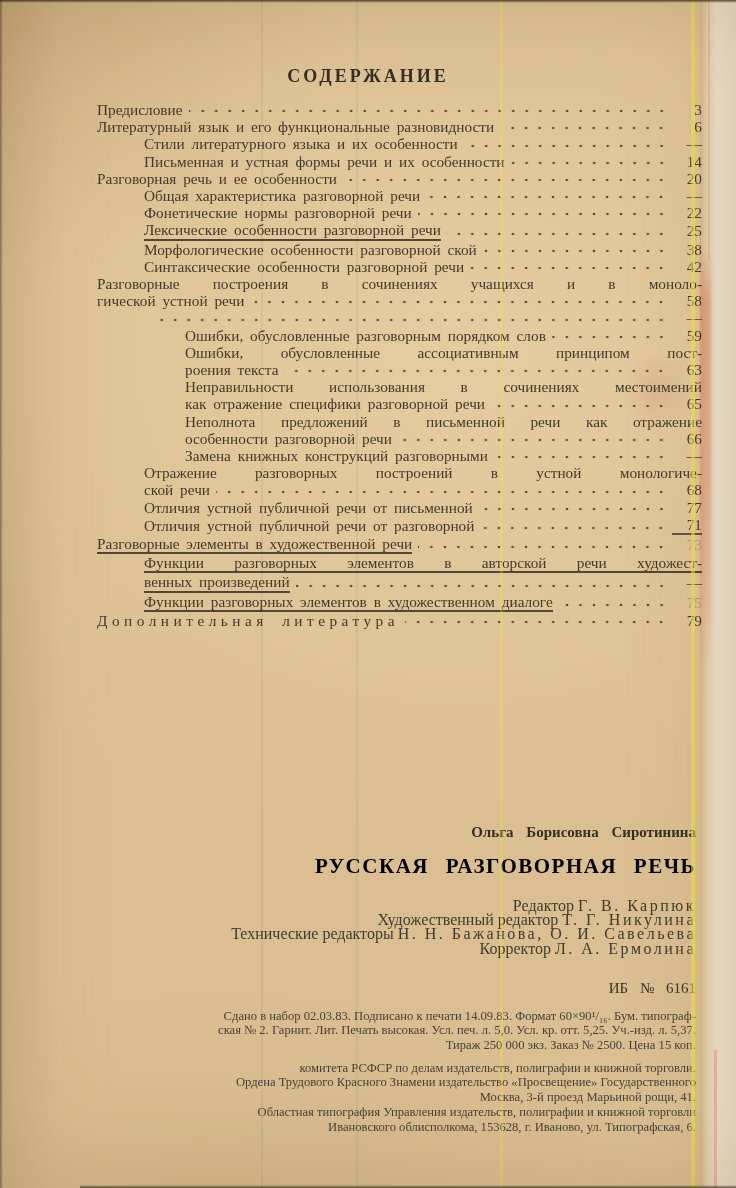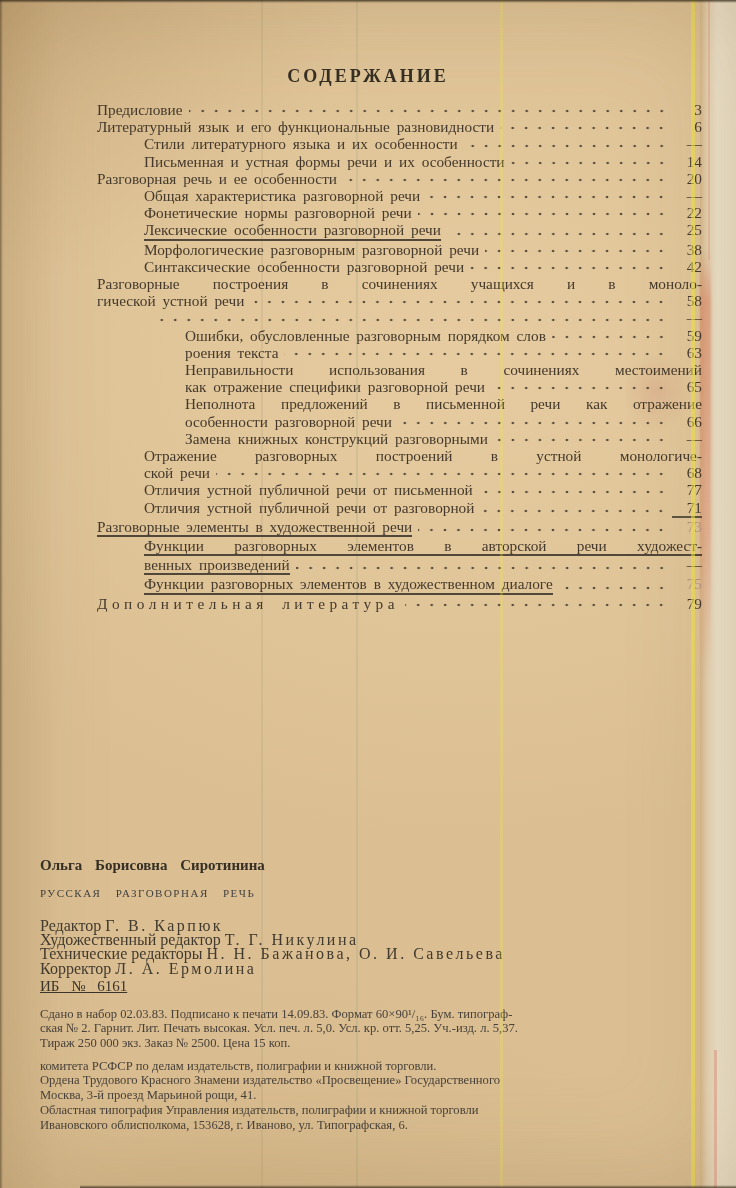--- a/index.html
+++ b/index.html
@@ -30,42 +30,42 @@
   .blotch-pink{position:absolute;left:622px;top:352px;width:70px;height:80px;border-radius:50%;
     background:radial-gradient(ellipse,rgba(195,110,100,0.20),rgba(195,110,100,0) 70%);z-index:3;}
   .edge-top{position:absolute;top:0;left:0;right:0;height:3px;background:linear-gradient(180deg,rgba(35,28,16,0.8),rgba(35,28,16,0));z-index:20;}
   .edge-left{position:absolute;top:0;bottom:0;left:0;width:3px;background:linear-gradient(90deg,rgba(52,40,22,0.5),rgba(52,40,22,0));z-index:20;}
   .edge-bottom{position:absolute;bottom:0;left:80px;right:0;height:3px;background:linear-gradient(0deg,rgba(35,28,16,0.75),rgba(35,28,16,0));z-index:20;}
 
   
   .title{position:absolute;top:66px;left:0;width:736px;text-align:center;
     font-weight:bold;font-size:18px;letter-spacing:3px;color:#352e23;z-index:8;}
   .toc{position:absolute;top:101px;left:97px;width:605px;z-index:8;}
-  .toc-row{display:flex;align-items:flex-start;font-size:15.3px;line-height:17.2px;
+  .toc-row{display:flex;align-items:center;font-size:15.3px;line-height:17.2px;
     word-spacing:3px;white-space:nowrap;}
   .toc-row.i1{padding-left:47px;}
   .toc-row.i2{padding-left:88px;}
   .toc-text{flex:0 1 auto;}
   .toc-text.u{border-bottom:2px solid rgba(60,53,44,0.88);}
   .toc-text.spaced{letter-spacing:4.5px;word-spacing:6px;}
   .toc-leader{flex:1 1 auto;align-self:stretch;margin:0 2px 0 6px;min-width:8px;
     background-image:radial-gradient(circle,rgba(64,55,44,0.85) 1.25px,rgba(64,55,44,0) 1.6px);
     background-size:13.5px 10px;background-repeat:repeat-x;background-position:right 2px bottom 2px;}
   .toc-page{flex:0 0 30px;text-align:right;}
   .toc-row.nopage{white-space:normal;}
   .toc-row.nopage .toc-text{flex:1 1 auto;text-align:justify;text-align-last:justify;}
   .toc-page.faded{color:#b59584;}
   .toc-page.marked{border-bottom:2px solid rgba(70,62,52,0.85);}
 
-  .colophon{position:absolute;top:857px;left:40px;width:656px;text-align:left;z-index:8;color:#413a2f;}
+  .colophon{position:absolute;top:824px;left:40px;width:656px;text-align:right;z-index:8;color:#413a2f;}
   .author{font-weight:bold;font-size:15px;word-spacing:9px;color:#352f25;}
-  .book-title{font-weight:normal;font-size:11px;letter-spacing:1.5px;word-spacing:10px;margin-top:13px;color:#404040;}
+  .book-title{font-weight:bold;font-size:21px;letter-spacing:1.5px;word-spacing:10px;margin-top:13px;color:#000000;}
   .editors{margin-top:20px;font-size:16px;line-height:14.2px;}
   .ed-name{letter-spacing:2.5px;}
-  .ib{margin-top:2px;font-size:15px;word-spacing:8px;color:#3a342a;text-decoration:underline;}
+  .ib{margin-top:24px;font-size:15px;word-spacing:8px;color:#3a342a;}
   .imprint{font-size:12.6px;line-height:14.4px;color:#48413a;}
   .imprint-1{margin-top:12px;}
   .imprint-2{margin-top:9px;}
   .imprint-3{margin-top:1px;}
 </style>
 </head>
 <body>
 
 <div class="page-edge"></div>
 <div class="pink-streak"></div>
@@ -126,21 +126,21 @@
     <span class="toc-page">22</span>
   </div>
 
   <div class="toc-row i1">
     <span class="toc-text u">Лексические особенности разговорной речи</span>
     <span class="toc-leader"></span>
     <span class="toc-page">25</span>
   </div>
 
   <div class="toc-row i1">
-    <span class="toc-text">Морфологические разговорным разговорной речи</span>
+    <span class="toc-text">Морфологические особенности разговорной ской</span>
     <span class="toc-leader"></span>
     <span class="toc-page">38</span>
   </div>
 
   <div class="toc-row i1">
     <span class="toc-text">Синтаксические особенности разговорной речи</span>
     <span class="toc-leader"></span>
     <span class="toc-page">42</span>
   </div>
 
@@ -159,20 +159,24 @@
     <span class="toc-leader"></span>
     <span class="toc-page">—</span>
   </div>
 
   <div class="toc-row i2">
     <span class="toc-text">Ошибки, обусловленные разговорным порядком слов</span>
     <span class="toc-leader"></span>
     <span class="toc-page">59</span>
   </div>
 
+  <div class="toc-row i2 nopage">
+    <span class="toc-text">Ошибки, обусловленные ассоциативным принципом пост-</span>
+
+  </div>
 
   <div class="toc-row i2">
     <span class="toc-text">роения текста</span>
     <span class="toc-leader"></span>
     <span class="toc-page">63</span>
   </div>
 
   <div class="toc-row i2 nopage">
     <span class="toc-text">Неправильности использования в сочинениях местоимений</span>
 

